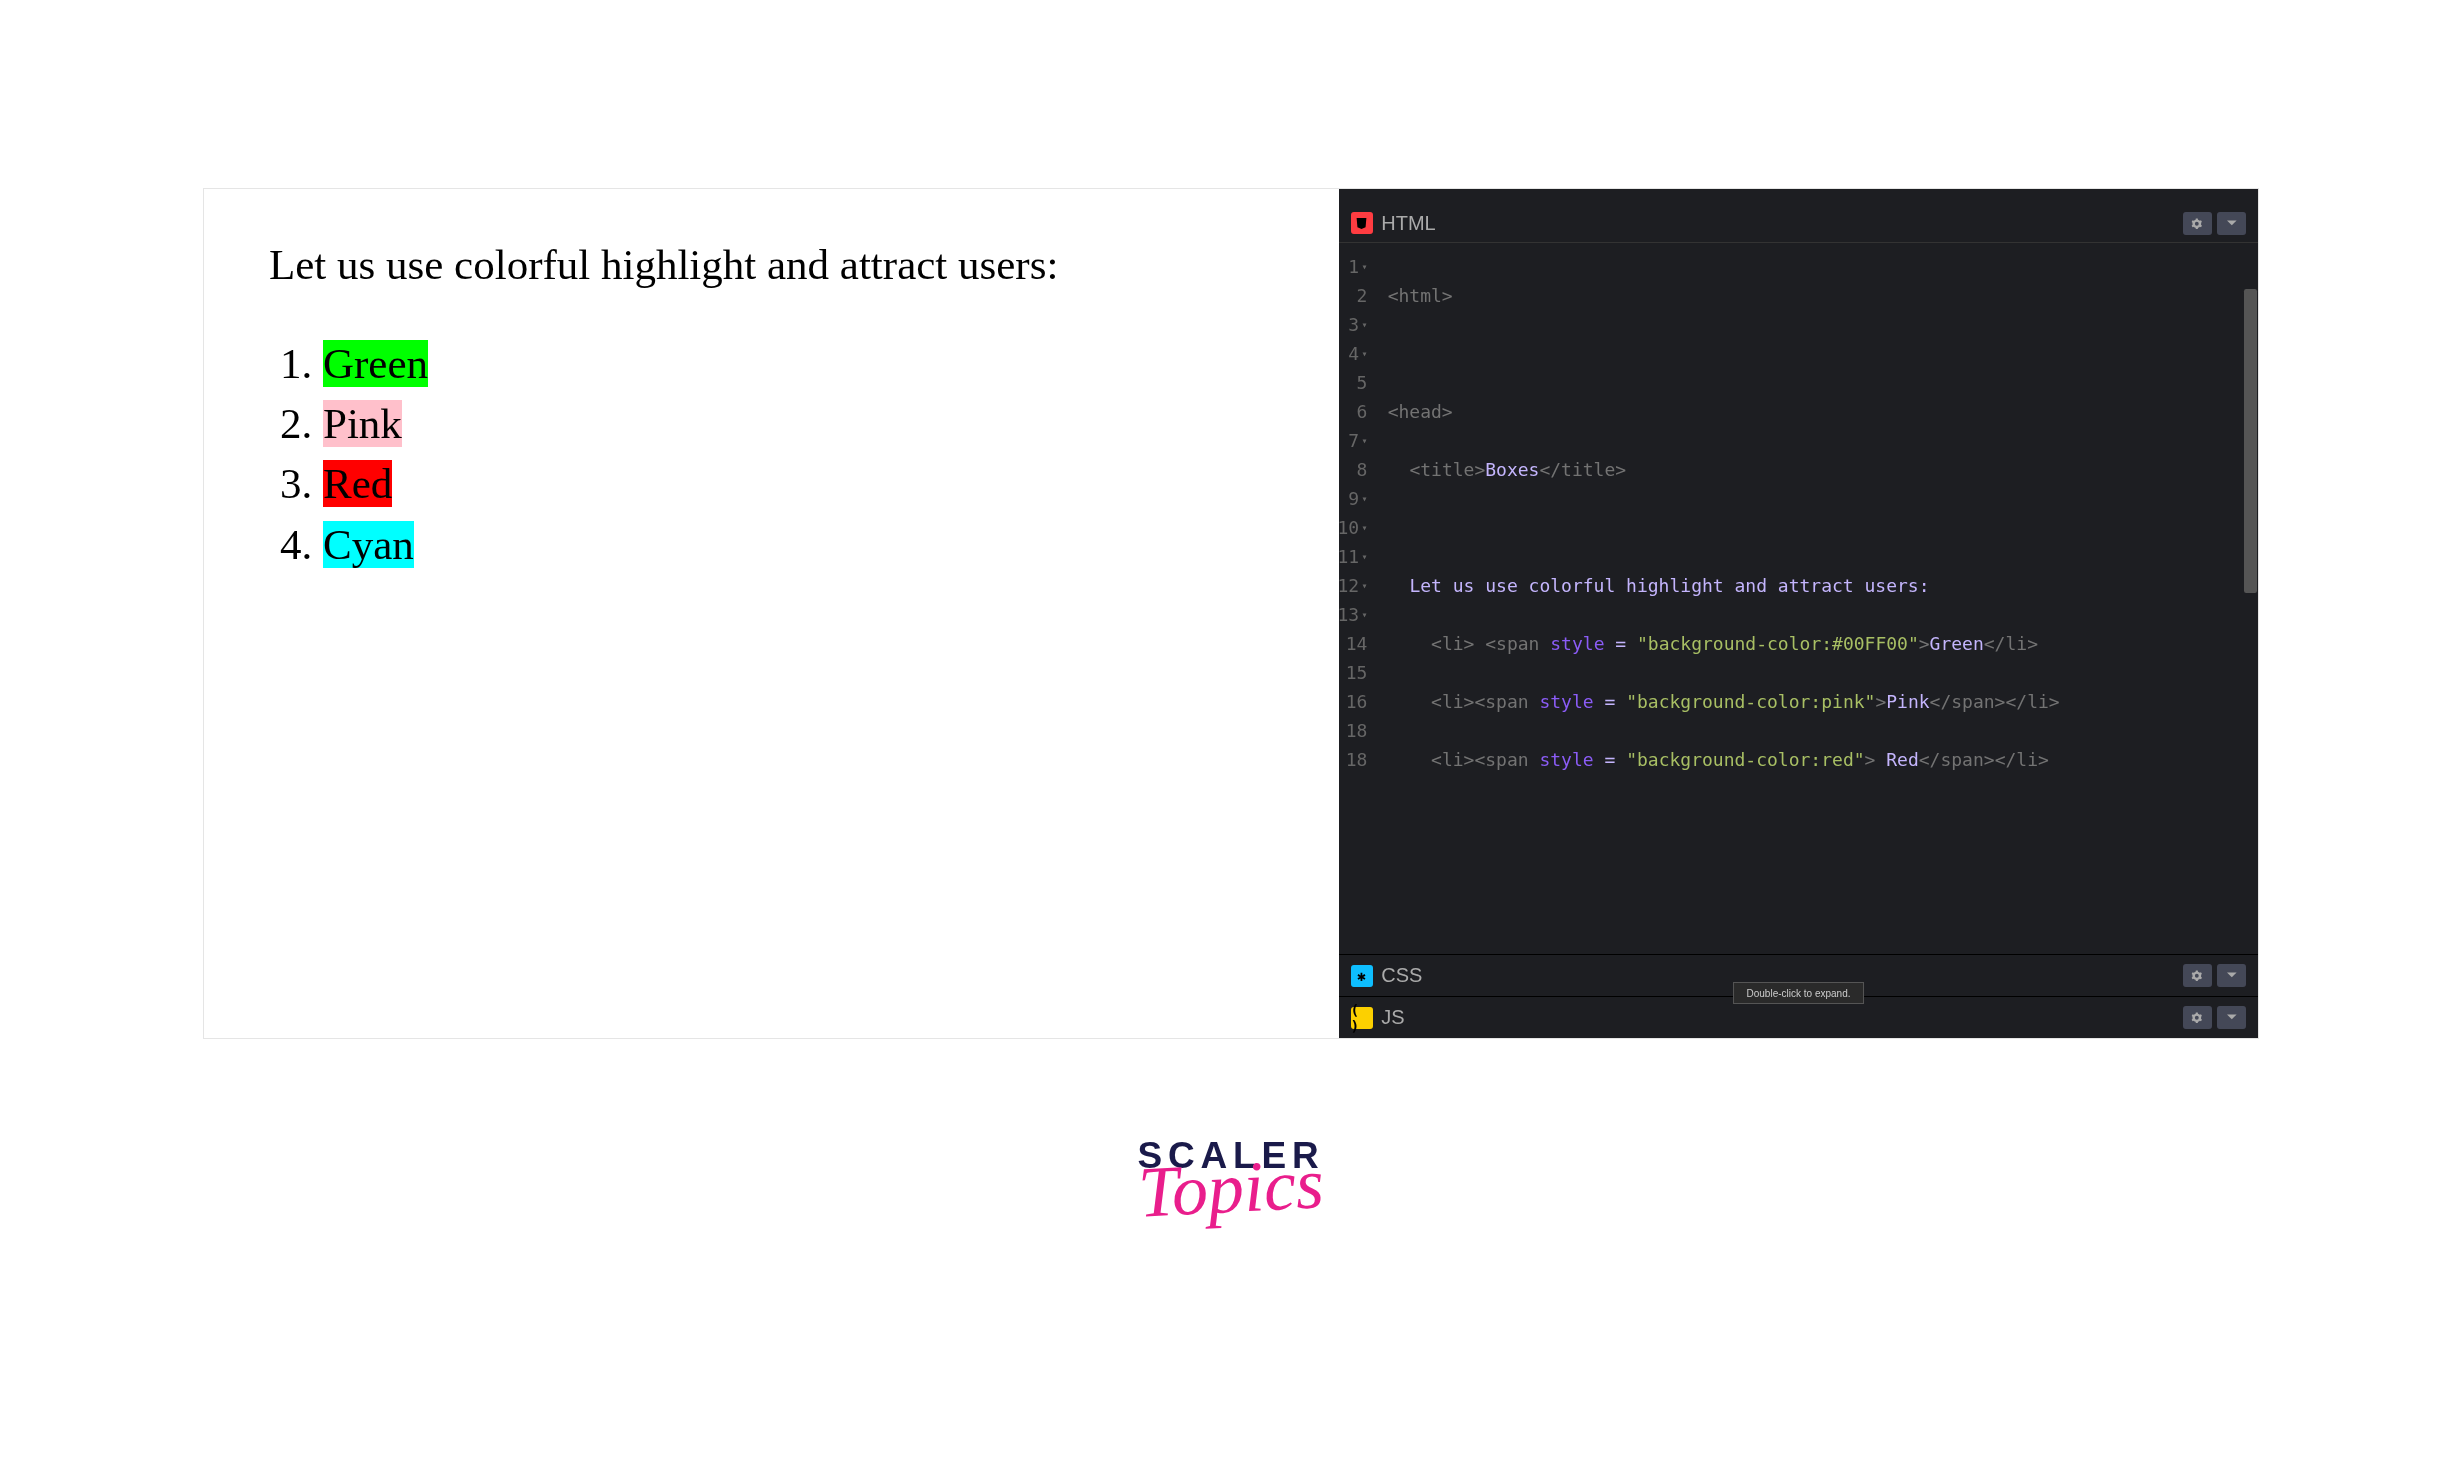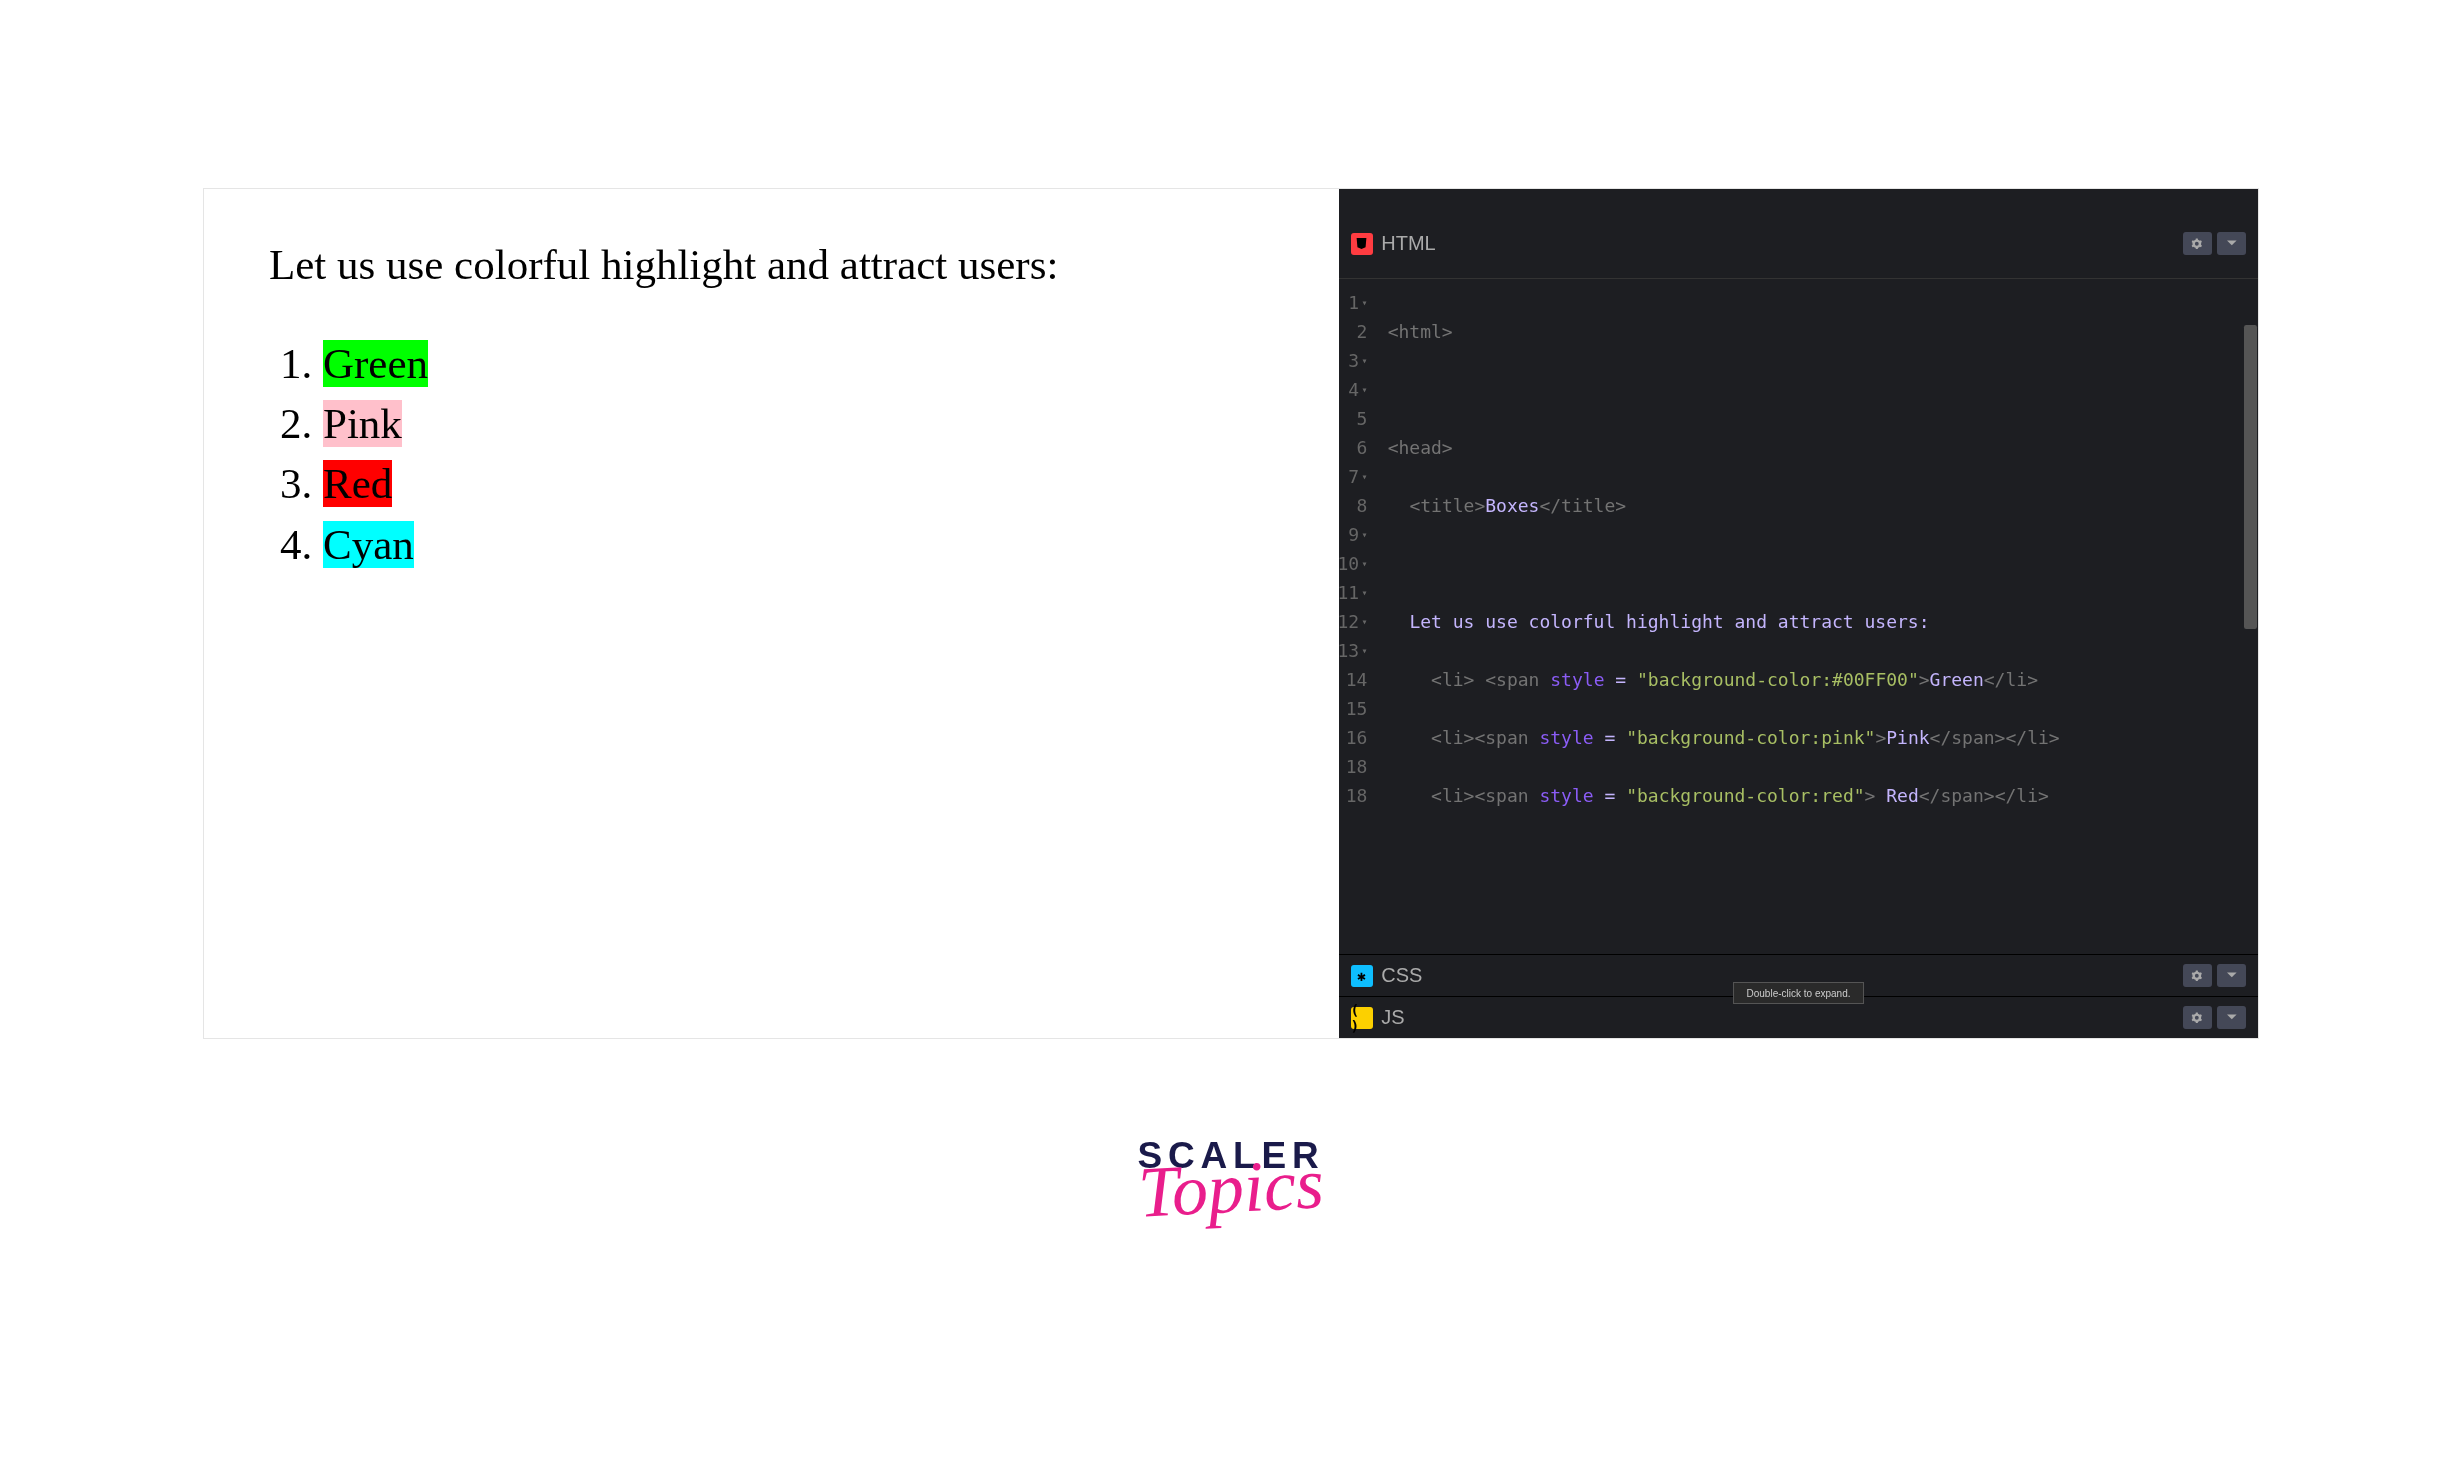--- a/index.html
+++ b/index.html
@@ -49,25 +49,24 @@
       background: #1d1e22;
       display: flex;
       flex-direction: column;
       font-family: 'Consolas', 'Monaco', monospace;
       position: relative;
     }
     .editor-header {
       background: #1d1e22;
       padding: 7.2px 11.6px;
       display: flex;
-      align-items: flex-start;
+      align-items: flex-end;
       justify-content: space-between;
       border-bottom: 0.7px solid #333;
       height: 54px;
-      margin-top: 36px;
     }
     .editor-header-left {
       display: flex;
       align-items: center;
       gap: 8.7px;
     }
     .lang-icon {
       width: 22px;
       height: 22px;
       border-radius: 2.9px;

